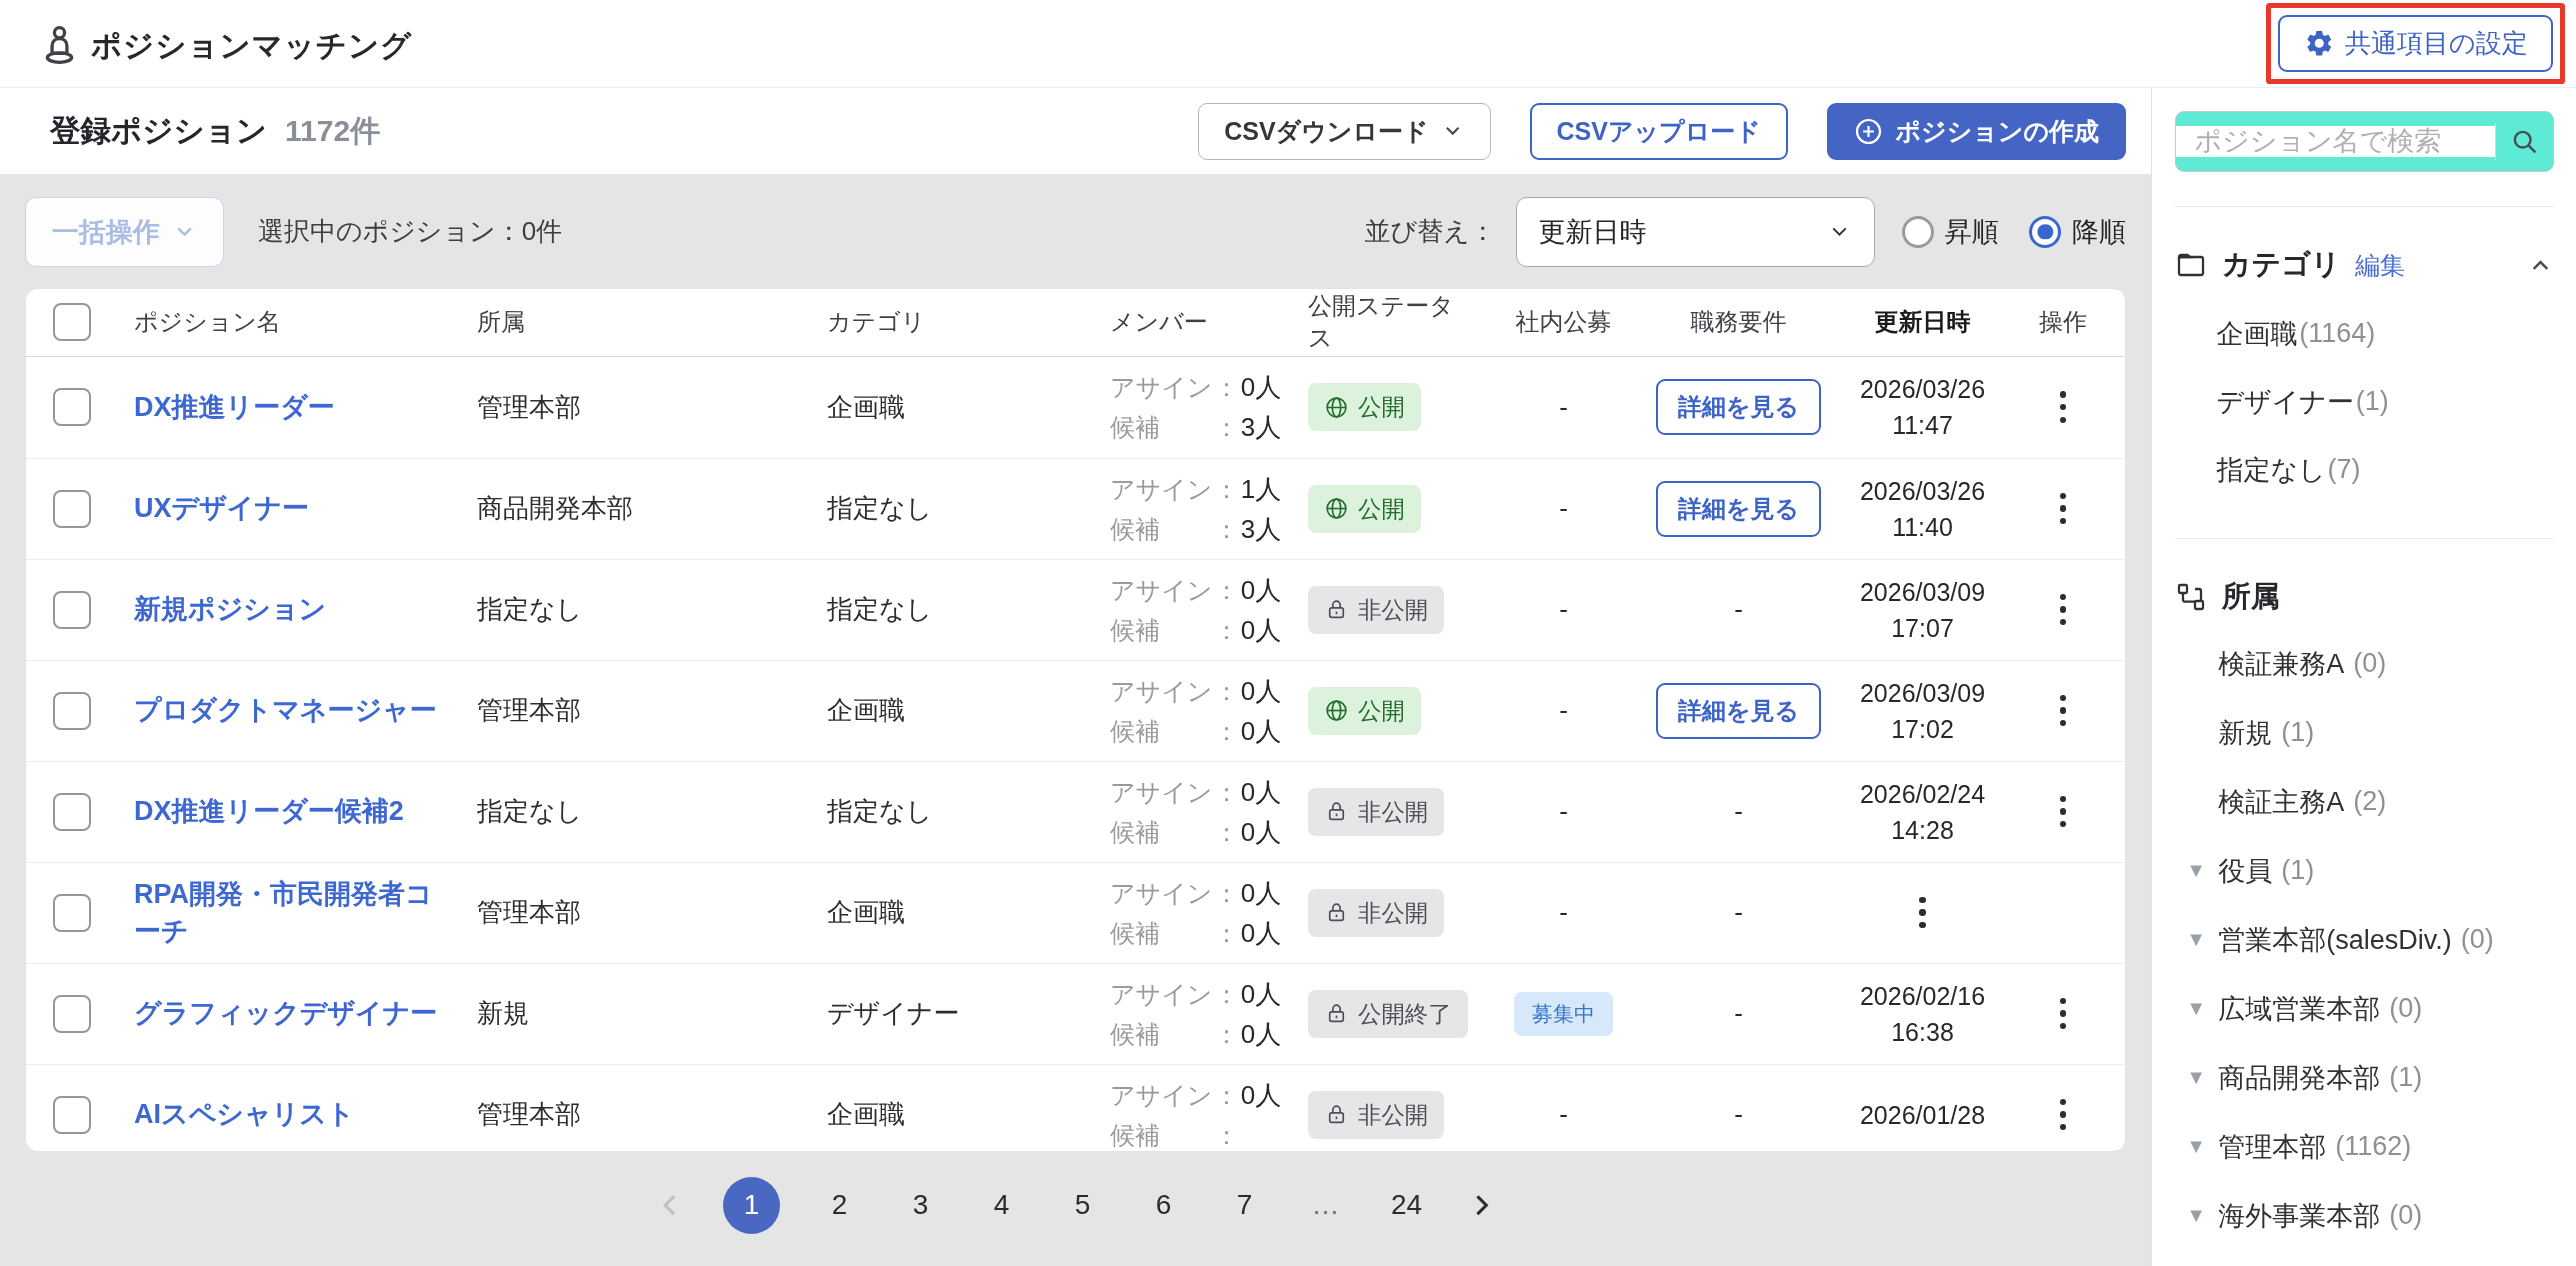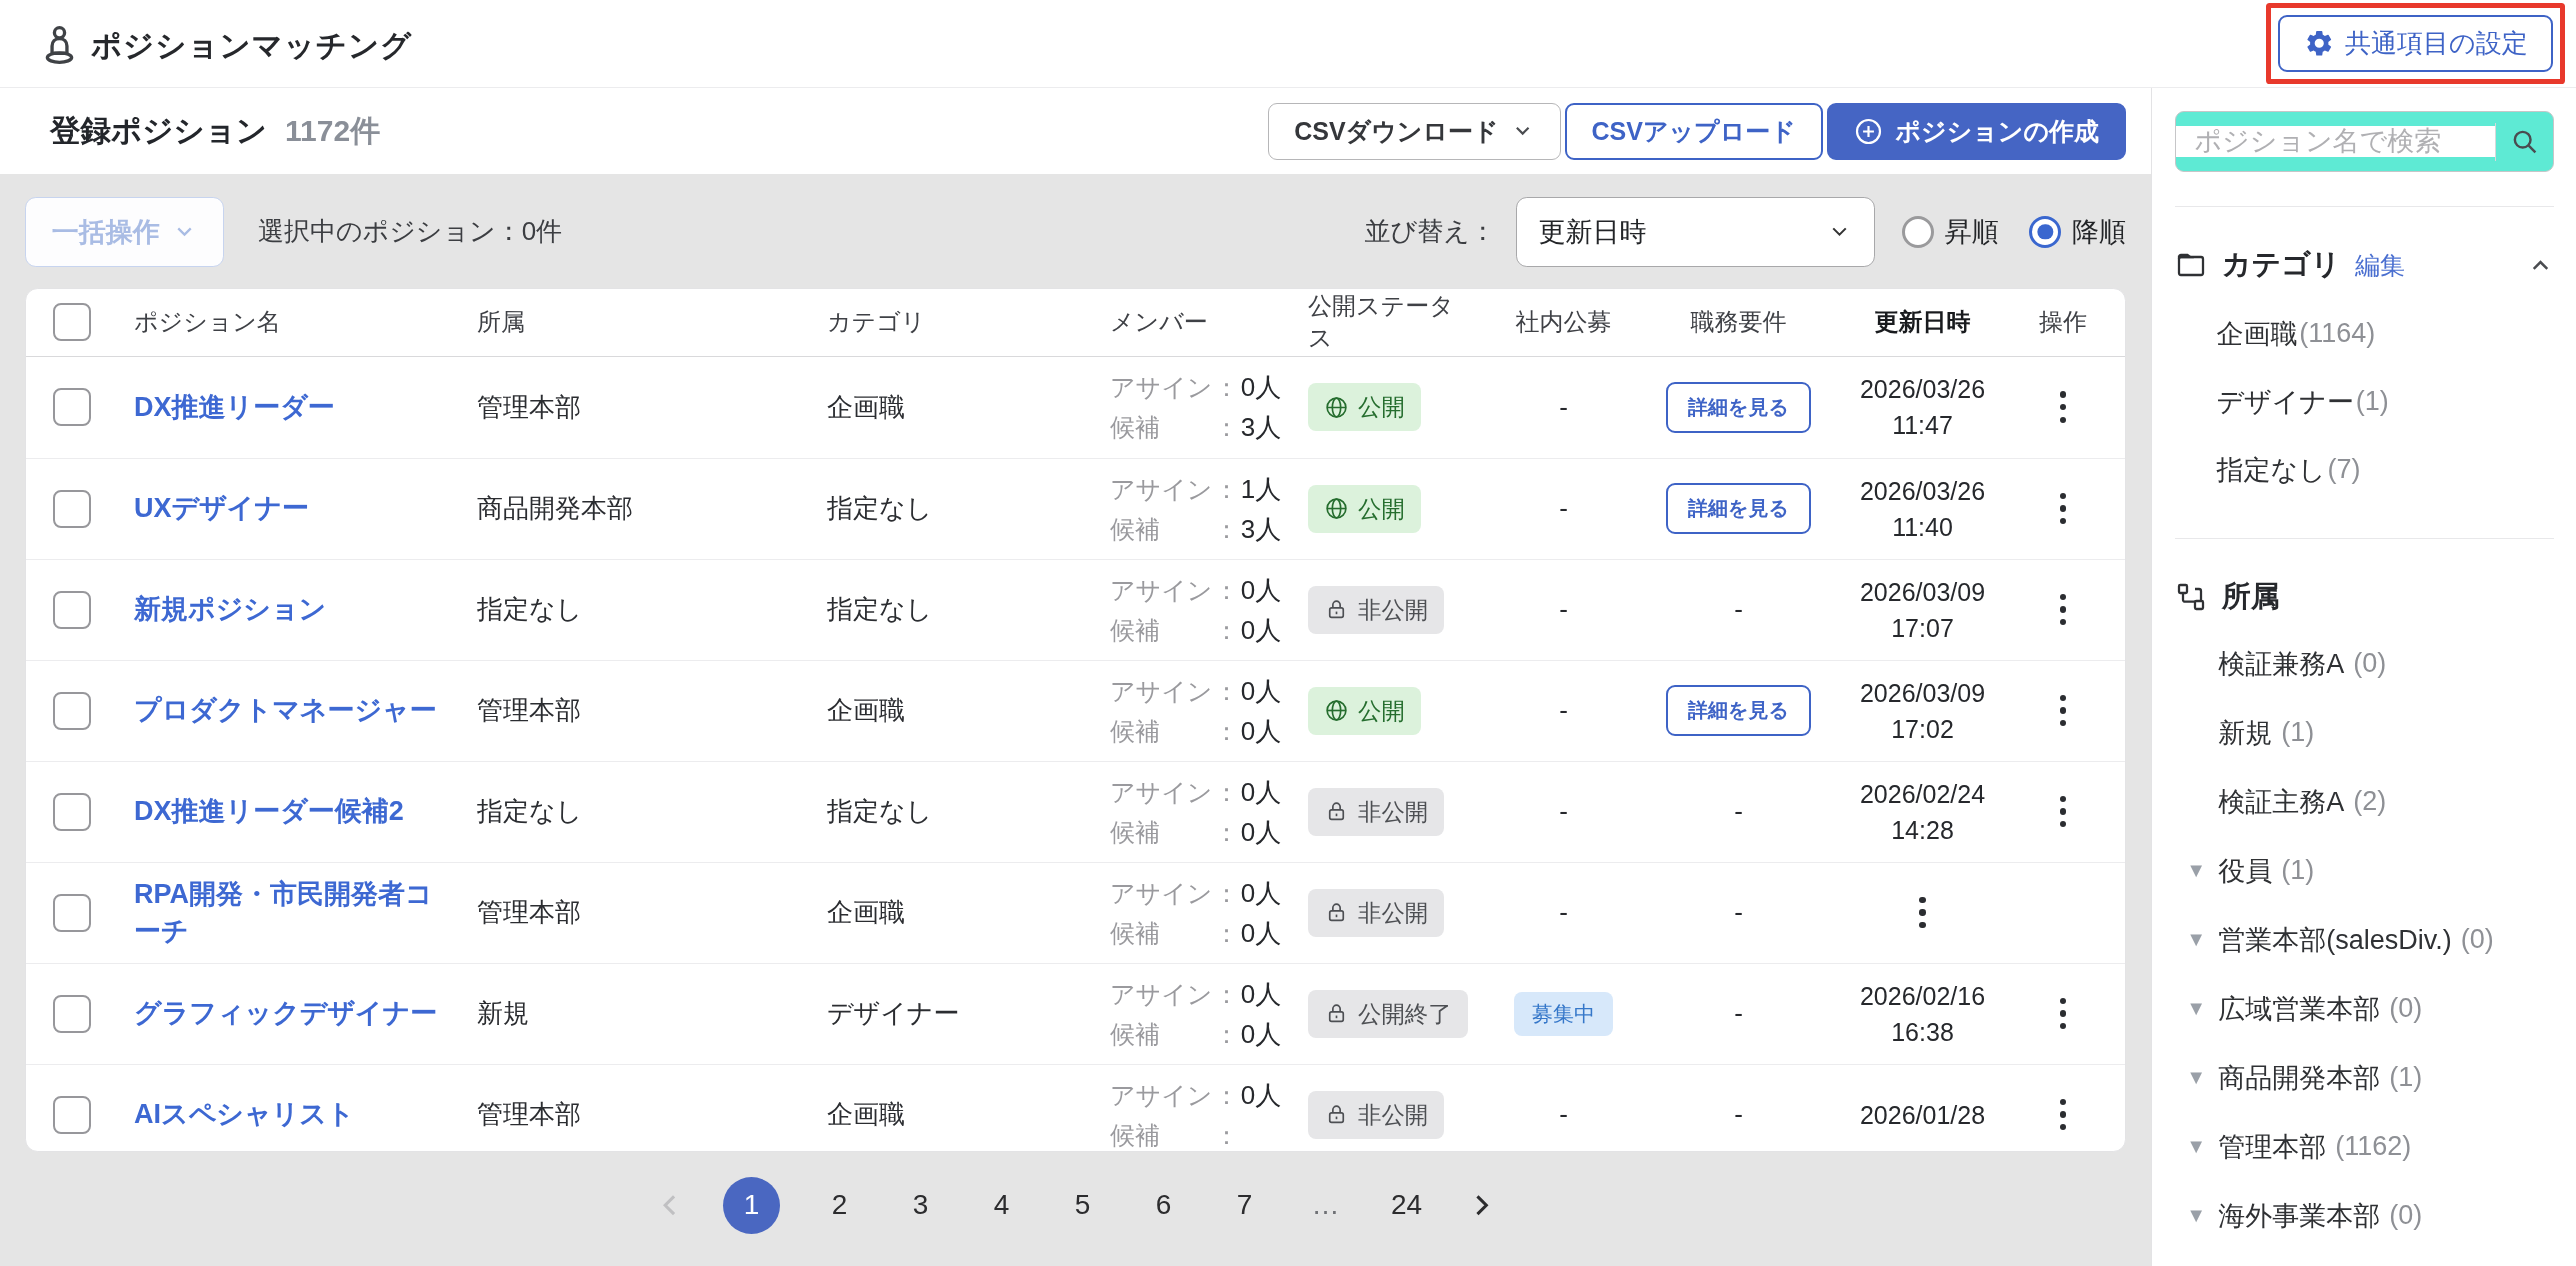--- a/index.html
+++ b/index.html
@@ -19,21 +19,21 @@
   .settings-btn svg { width:30.5px; height:30.5px; fill:#3e63c6; }
 
   .page { display:flex; height:1178px; }
   .main { width:2151px; }
   
   .sub-header { height:86px; background:#fff; display:flex; align-items:center;
     justify-content:space-between; padding:0 25px 0 50px; }
   .hgroup { display:flex; align-items:baseline; gap:18px; }
   .page-title { font-size:30.5px; font-weight:bold; color:#23262b; }
   .page-count { font-size:30px; font-weight:bold; color:#8a8f98; }
-  .actions { display:flex; align-items:center; gap:4px; }
+  .actions { display:flex; align-items:center; gap:39px; }
   .btn { display:flex; align-items:center; gap:12.6px; height:57px; padding:0 25px;
     border-radius:9px; font-size:25px; font-weight:bold; cursor:pointer;
     background:#fff; font-family:inherit; }
   .btn-gray { border:1.8px solid #b6b6b8; color:#35373b; }
   .btn-gray svg { width:23.4px; height:23.4px; stroke:#4a4c50; }
   .btn-blue-outline { border:2.7px solid #3e63c6; color:#3e63c6; }
   .btn-blue { background:#4565c4; border:2.7px solid #4565c4; color:#fff; }
   .btn-blue svg { width:29px; height:29px; stroke:#fff; }
 
   
@@ -83,21 +83,21 @@
   .badge { display:inline-flex; align-items:center; gap:9px; font-size:23.4px;
     padding:8px 16px; border-radius:8px; white-space:nowrap; }
   .badge svg { width:25px; height:25px; }
   .badge-public { background:#dcf2dc; color:#256d2e; }
   .badge-public svg { stroke:#256d2e; }
   .badge-private, .badge-closed { background:#e6e6e8; color:#4d4f53; }
   .badge-private svg, .badge-closed svg { stroke:#4d4f53; }
   .badge-blue { background:#d7e8fa; color:#3577c9; font-size:21px; padding:8px 18px; border-radius:8px; }
   .dash { color:#26282c; }
   .detail-btn { border:2.7px solid #3e63c6; background:#fff; color:#3e63c6; font-weight:bold;
-    font-size:20px; border-radius:9px; padding:10px 20px; cursor:pointer; font-family:inherit; }
+    font-size:24px; border-radius:9px; padding:10px 20px; cursor:pointer; font-family:inherit; }
   .date-cell { display:flex; flex-direction:column; line-height:36px; font-size:25px; color:#26282c; }
   .kebab { display:flex; flex-direction:column; gap:6.3px; cursor:pointer; padding:5.4px; }
   .kebab i { width:6.3px; height:6.3px; border-radius:50%; background:#2b2d31; }
 
   
   .pagination { margin-top:25px; display:flex; align-items:center; justify-content:center; gap:38px; }
   .pg { font-size:28px; color:#2c2c2e; background:none; border:none; cursor:pointer;
     min-width:43px; text-align:center; font-family:inherit; }
   .pg.active { width:57px; height:57px; min-width:57px; border-radius:50%; background:#4a67c1;
     color:#fff; display:flex; align-items:center; justify-content:center; }

